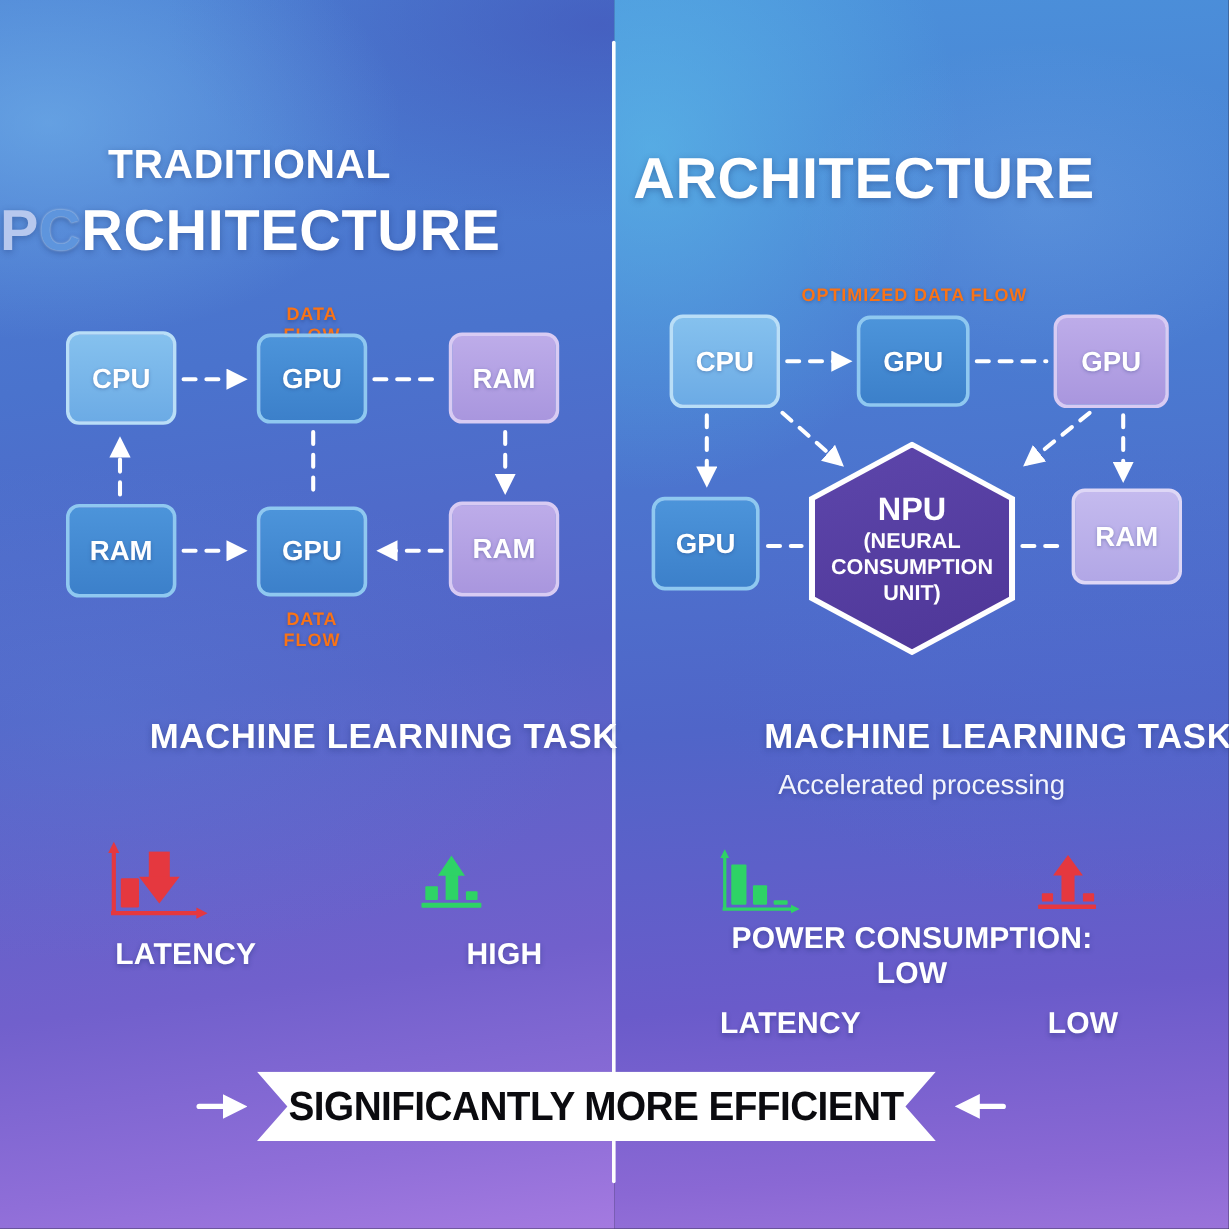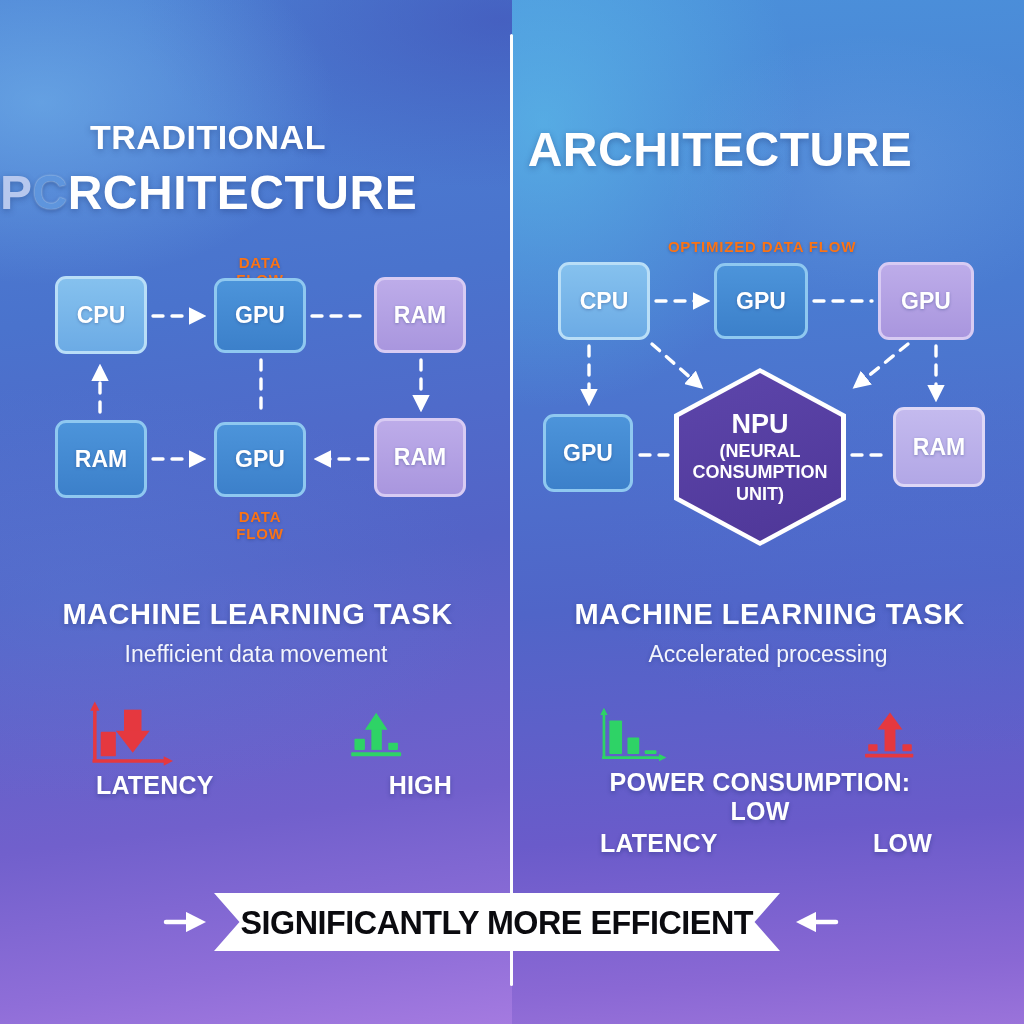--- a/index.html
+++ b/index.html
@@ -54,31 +54,31 @@
     clip-path:polygon(50% 0%,100% 26%,100% 74%,50% 100%,0% 74%,0% 26%);
     filter:drop-shadow(0 0 10px rgba(210,225,255,.85));}
   .hex-inner{position:absolute;left:5px;top:5px;width:162px;height:168px;
     background:linear-gradient(160deg,#5d46ab,#4e3697);
     clip-path:polygon(50% 0%,100% 26%,100% 74%,50% 100%,0% 74%,0% 26%);
     display:flex;flex-direction:column;align-items:center;justify-content:center;line-height:1.2;}
   .hex-inner .npu{font-size:27px;font-weight:bold;}
   .hex-inner .npu-sub{font-size:18px;font-weight:bold;}
 
   
-  .task-heading{position:absolute;width:515px;text-align:center;z-index:3;
+  .task-heading{position:absolute;width:515px;text-align:right;z-index:3;
     font-size:29px;font-weight:bold;letter-spacing:.5px;text-shadow:0 2px 5px rgba(20,40,100,.35);}
   .task-sub{position:absolute;width:512px;text-align:center;z-index:3;
     font-size:23px;font-weight:400;color:#f2f4fc;text-shadow:0 1px 4px rgba(20,40,100,.3);}
 
   
   .metric-icon{position:absolute;z-index:3;}
   .metrics-text{position:absolute;z-index:3;font-weight:bold;font-size:25px;
     text-shadow:0 2px 4px rgba(20,40,100,.35);letter-spacing:.2px;}
   .metrics-text .line1{text-align:center;}
-  .metrics-text .line2{display:flex;justify-content:space-between;margin-top:3px;}
+  .metrics-text .line2{display:flex;justify-content:space-between;margin-top:13px;}
 
   
   .ribbon{position:absolute;left:214px;top:893px;width:566px;height:58px;z-index:5;
     background:#ffffff;display:flex;align-items:center;justify-content:center;
     clip-path:polygon(0% 0%,100% 0%,95.5% 50%,100% 100%,0% 100%,4.5% 50%);
     filter:drop-shadow(0 3px 6px rgba(30,30,80,.3));}
   .ribbon span{color:#0b0b0f;font-size:34px;font-weight:bold;letter-spacing:-.5px;
     transform:scaleX(.95);white-space:nowrap;}
   .arrows-svg,.diagram-svg{position:absolute;left:0;top:0;z-index:2;pointer-events:none;}
 </style>
@@ -145,21 +145,20 @@
       <path d="M589,346 V402" marker-end="url(#ah)"></path>
       <path d="M652,344 L700,386" marker-end="url(#ah)"></path>
       <path d="M908,344 L856,386" marker-end="url(#ah)"></path>
       <path d="M936,346 V398" marker-end="url(#ah)"></path>
       <path d="M640,455 H668"></path>
       <path d="M852,455 H886"></path>
     </g>
   </svg>
 
   <div class="task-heading" style="left:0;top:598px;">MACHINE LEARNING TASK</div>
-  <div class="task-sub" style="left:0;top:641px;">Inefficient data movement</div>
   <div class="task-heading" style="left:512px;top:598px;">MACHINE LEARNING TASK</div>
   <div class="task-sub" style="left:512px;top:641px;">Accelerated processing</div>
 
   <svg class="metric-icon" style="left:82px;top:698px;" width="98" height="70" viewBox="0 0 84 60">
     <g fill="#e5383f" stroke="#e5383f">
       <line x1="11" y1="54" x2="11" y2="9" stroke-width="3"></line>
       <polygon points="7,11 15,11 11,3" stroke="none"></polygon>
       <line x1="9" y1="54" x2="72" y2="54" stroke-width="3"></line>
       <polygon points="70,50 70,58 78,54" stroke="none"></polygon>
       <rect x="16" y="29" width="13" height="21" rx="1" stroke="none"></rect>

